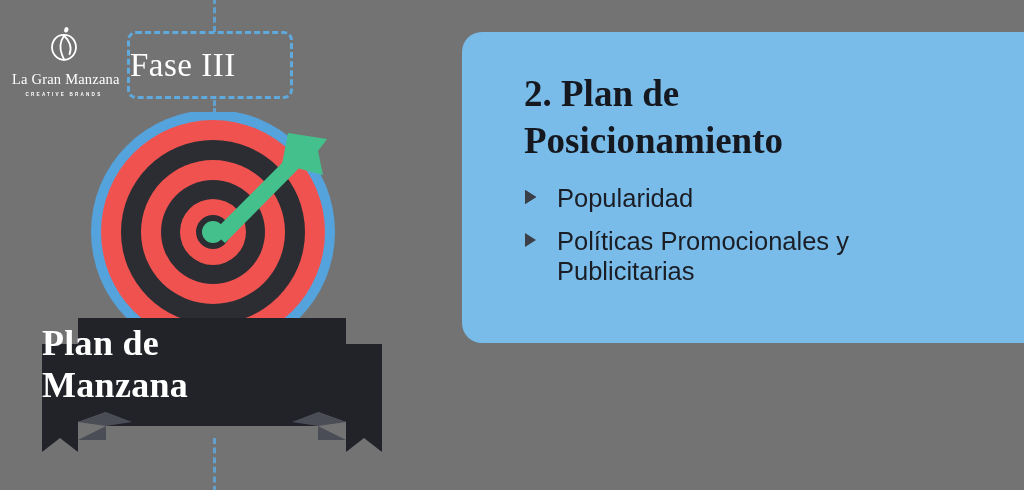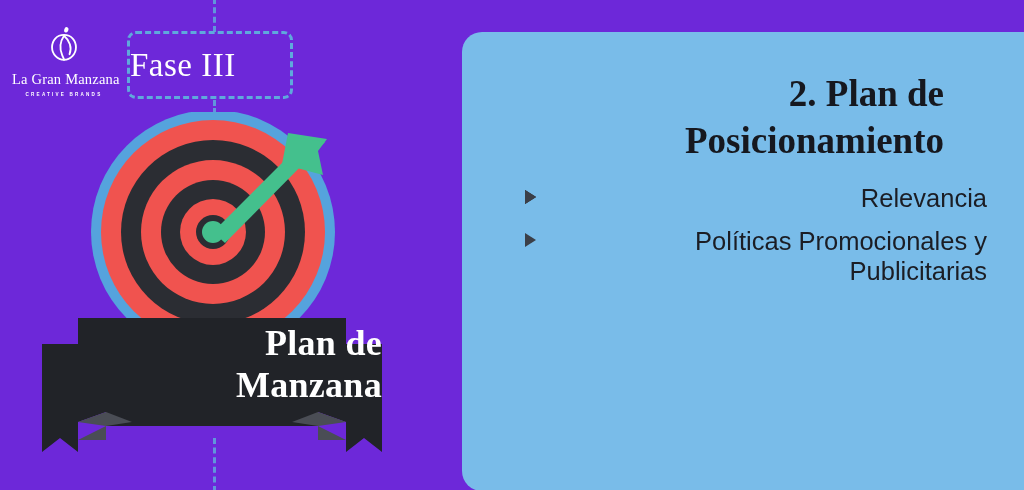--- a/index.html
+++ b/index.html
@@ -10,21 +10,21 @@
     width: 1024px;
     height: 490px;
     overflow: hidden;
     background: #1b7fb5;
     font-family: "Liberation Sans", sans-serif;
   }
   #stage {
     position: relative;
     width: 1024px;
     height: 490px;
-    background: #6d28d9;
+    background: #737373;
     overflow: hidden;
   }
 
   
   .dash-v {
     position: absolute;
     width: 0;
     border-left: 3px dashed #5fa9dc;
     opacity: .85;
   }
@@ -103,44 +103,43 @@
     top: 300px;
     width: 340px;
     height: 152px;
   }
   #ribbon-svg { position: absolute; left: 0; top: 0; width: 340px; height: 152px; }
   #ribbon-text {
     position: absolute;
     left: 0;
     top: 22px;
     width: 340px;
-    text-align: right;
+    text-align: left;
     font-family: "Liberation Serif", serif;
     font-weight: bold;
     font-size: 36px;
     line-height: 1.18;
     color: #ffffff;
     letter-spacing: .3px;
     pointer-events: none;
   }
   #ribbon-text .line { display: block; }
 
   
   #panel {
     position: absolute;
     left: 462px;
     top: 32px;
     width: 562px;
-    height: 459px;
+    height: 311px;
     background: #79bce9;
     border-top-left-radius: 20px;
     border-bottom-left-radius: 20px;
     box-sizing: border-box;
     padding: 38px 0 0 62px;
-    text-align: right;
   }
   #panel-heading {
     font-family: "Liberation Serif", serif;
     font-size: 37px;
     line-height: 1.28;
     color: #16181f;
     margin: 0 0 18px 0;
     max-width: 420px;
   }
   #bullet-list {
@@ -228,18 +227,18 @@
       <span class="line">Plan de</span>
       <span class="line">Manzana</span>
     </div>
   </div>
 
   <div id="panel">
     <h1 id="panel-heading">2. Plan de Posicionamiento</h1>
     <ul id="bullet-list">
         <li><span class="tri"></span></li>
         <li><span class="tri"></span></li>
-        <li><span class="tri"></span><span>Relevancia</span></li>
+        <li><span class="tri"></span><span>Popularidad</span></li>
         <li><span class="tri"></span><span>Políticas Promocionales y Publicitarias</span></li>
       </ul>
   </div>
 
 </div>
 
 </body></html>

